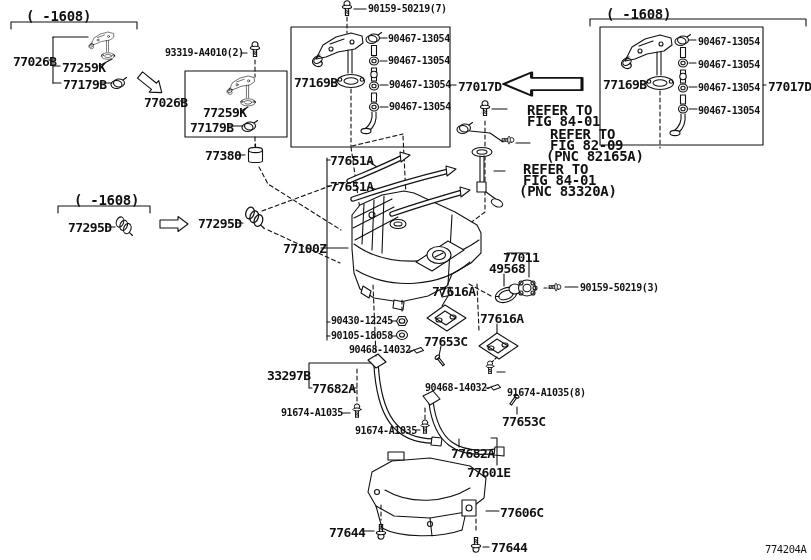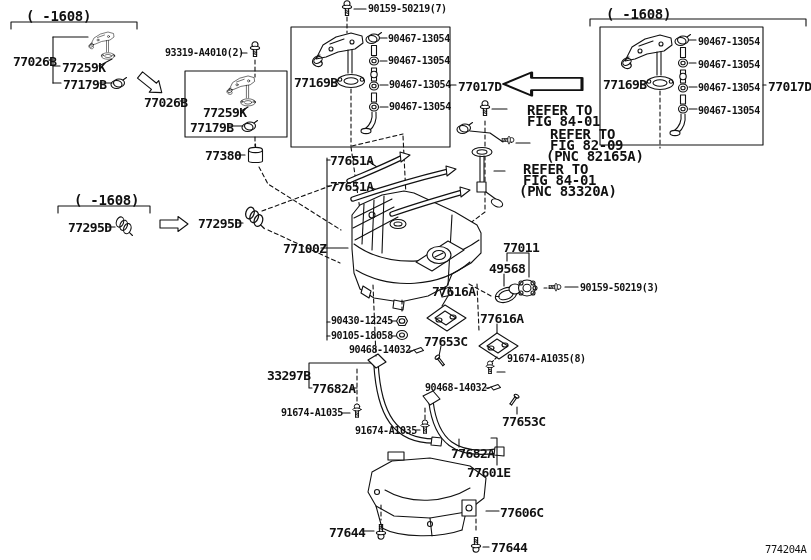--- a/index.html
+++ b/index.html
@@ -392,28 +392,28 @@
 <div class="note" style="left:502px;top:184px">(PNC 83320A)</div>
 
 <div class="note" style="left:57px;top:193px">(  -1608)</div>
 <div class="lbl" style="left:68px;top:221px">77295D</div>
 <div class="lbl" style="left:198px;top:217px">77295D</div>
 <div class="lbl" style="left:330px;top:154px">77651A</div>
 <div class="lbl" style="left:330px;top:180px">77651A</div>
 <div class="lbl" style="left:283px;top:242px">77100Z</div>
 <div class="lbl-sm" style="left:331px;top:316px">90430-12245</div>
 <div class="lbl-sm" style="left:331px;top:331px">90105-18058</div>
-<div class="lbl" style="left:503px;top:241px">77011</div>
+<div class="lbl" style="left:503px;top:251px">77011</div>
 <div class="lbl" style="left:489px;top:262px">49568</div>
 <div class="lbl-sm" style="left:580px;top:283px">90159-50219(3)</div>
 <div class="lbl" style="left:432px;top:285px">77616A</div>
 <div class="lbl" style="left:480px;top:312px">77616A</div>
 <div class="lbl" style="left:424px;top:335px">77653C</div>
 <div class="lbl-sm" style="left:349px;top:345px">90468-14032</div>
-<div class="lbl-sm" style="left:507px;top:354px">91674-A1035(8)</div>
+<div class="lbl-sm" style="left:507px;top:388px">91674-A1035(8)</div>
 <div class="lbl" style="left:267px;top:369px">33297B</div>
 <div class="lbl" style="left:312px;top:382px">77682A</div>
 <div class="lbl-sm" style="left:281px;top:408px">91674-A1035</div>
 <div class="lbl-sm" style="left:355px;top:426px">91674-A1035</div>
 <div class="lbl-sm" style="left:425px;top:383px">90468-14032</div>
 <div class="lbl" style="left:502px;top:415px">77653C</div>
 <div class="lbl" style="left:451px;top:447px">77682A</div>
 <div class="lbl" style="left:467px;top:466px">77601E</div>
 <div class="lbl" style="left:500px;top:506px">77606C</div>
 <div class="lbl" style="left:329px;top:526px">77644</div>

